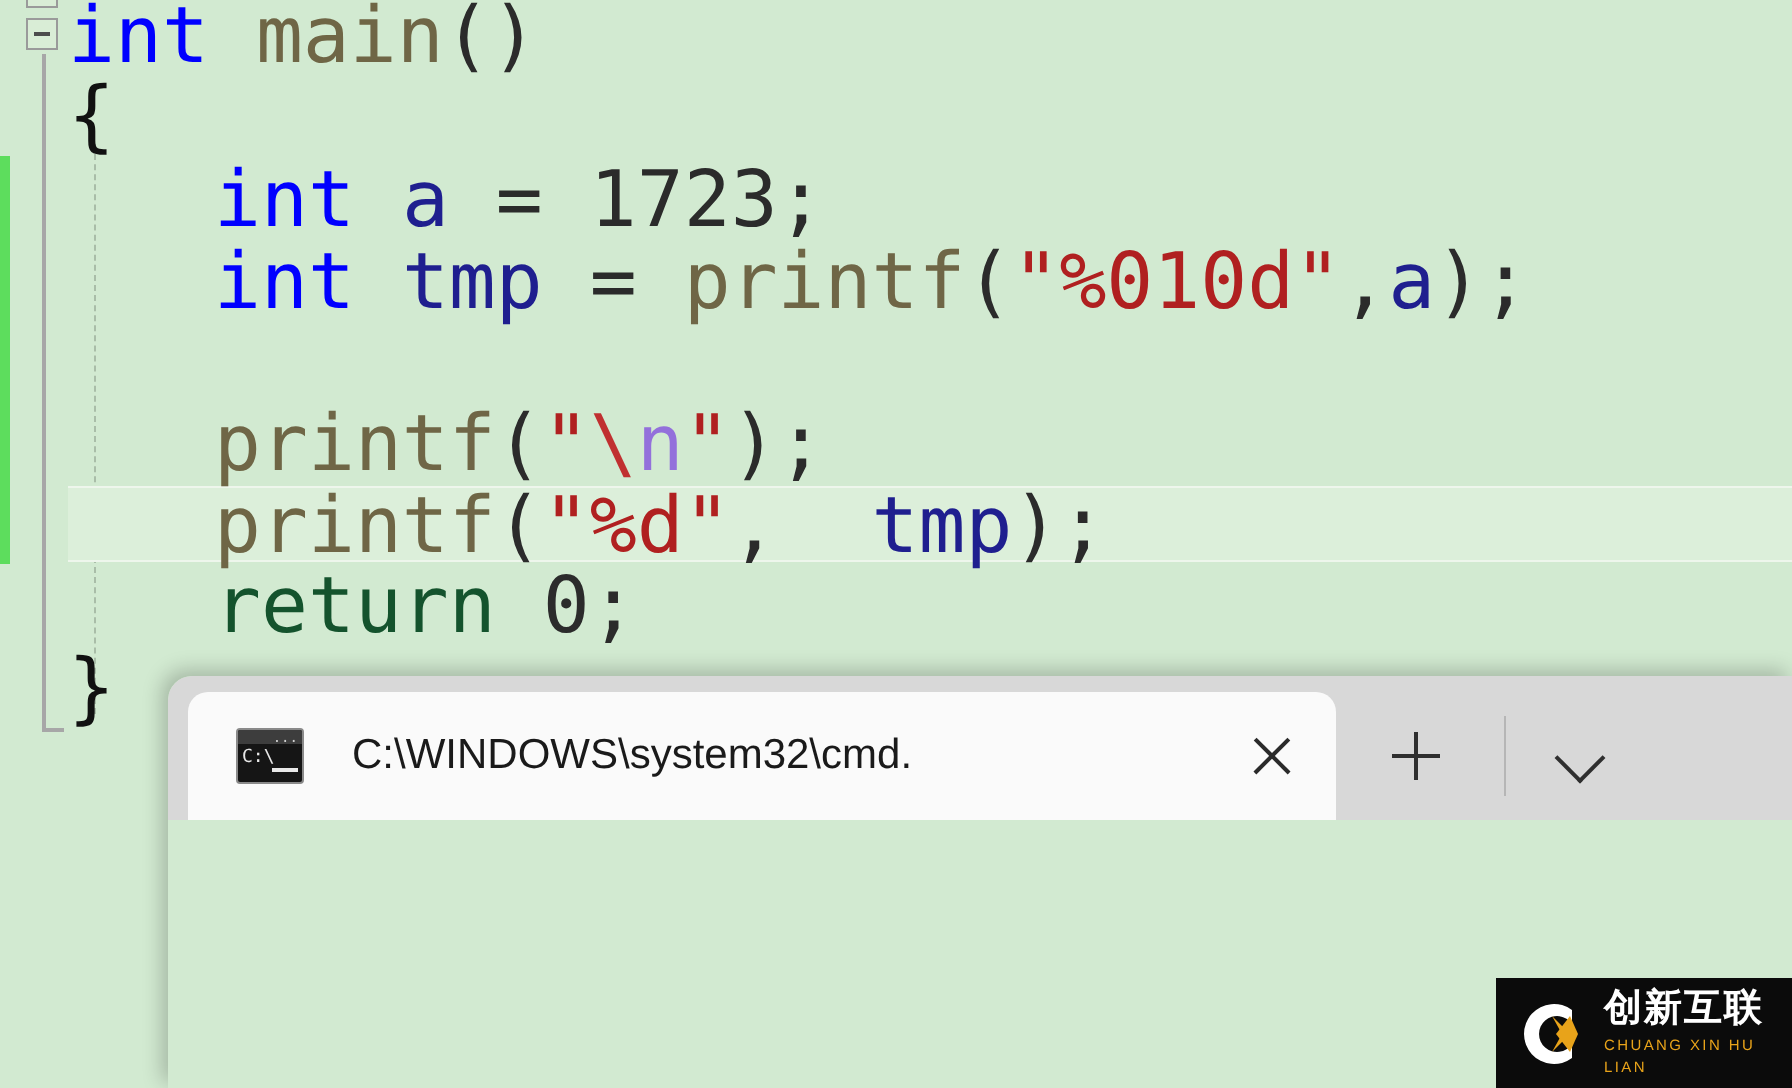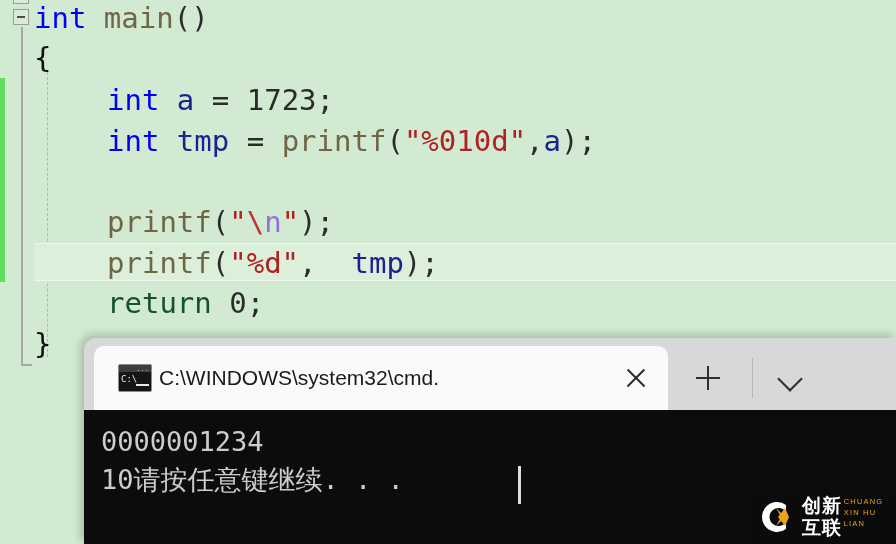--- a/index.html
+++ b/index.html
@@ -107,21 +107,21 @@
     box-sizing: border-box;
   }
 
   .code {
     position: absolute;
     left: 0;
     top: 0;
     right: 0;
     bottom: 0;
     font-family: "DejaVu Sans Mono", monospace;
-    font-size: 29px;
+    font-size: 39px;
     line-height: 41px;
     white-space: pre;
   }
   .code .line {
     position: absolute;
     left: 0;
     width: 100%;
     height: 41px;
   }
   .code .line > span { vertical-align: baseline; }
@@ -205,21 +205,21 @@
     line-height: 10px;
     font-family: "DejaVu Sans Mono", monospace;
   }
   .cmd-icon .underscore {
     position: absolute;
     left: 17px; top: 19px;
     width: 13px; height: 2px;
     background: #e8e8e8;
   }
   .term-tab-title {
-    margin-left: 7px;
+    margin-left: 24px;
     font-family: "Liberation Sans", sans-serif;
     font-size: 21px;
     color: #1a1a1a;
     white-space: nowrap;
     overflow: hidden;
     flex: 1 1 auto;
   }
   .term-tab-close {
     flex: 0 0 auto;
     width: 40px;
@@ -327,21 +327,21 @@
   }
   .wm-logo {
     position: relative;
     width: 40px;
     height: 40px;
     flex: 0 0 auto;
   }
   .wm-text {
     margin-left: 6px;
     display: flex;
-    flex-direction: row;
+    flex-direction: column;
     justify-content: flex-start;
   }
   .wm-cn {
     color: #ffffff;
     font-family: "Liberation Sans", sans-serif;
     font-size: 19px;
     font-weight: bold;
     letter-spacing: 1px;
     line-height: 22px;
   }
@@ -408,25 +408,20 @@
         </div>
         <div class="term-tab-title">C:\WINDOWS\system32\cmd.</div>
         <div class="term-tab-close"></div>
       </div>
 
       <div class="term-newtab"></div>
       <div class="term-divider"></div>
       <div class="term-chevron"></div>
     </div>
 
-    <div class="term-body">
-      <div class="term-line term-line-1">0000001234</div>
-      <div class="term-line term-line-2">10请按任意键继续. . .</div>
-      <div class="term-cursor"></div>
-    </div>
   </div>
 
   <div id="watermark">
     <div class="wm-logo">
       <svg width="40" height="40" viewBox="0 0 40 40" aria-hidden="true">
         <path d="M30 8 A15 15 0 1 0 30 32 L30 25 A9 9 0 1 1 30 15 Z" fill="#ffffff"></path>
         <path d="M20 11 L29 20 L20 29 L25 20 Z" fill="#e8a31a"></path>
         <path d="M29 11 L22 20 L29 29 L33 20 Z" fill="#e8a31a"></path>
       </svg>
     </div>

